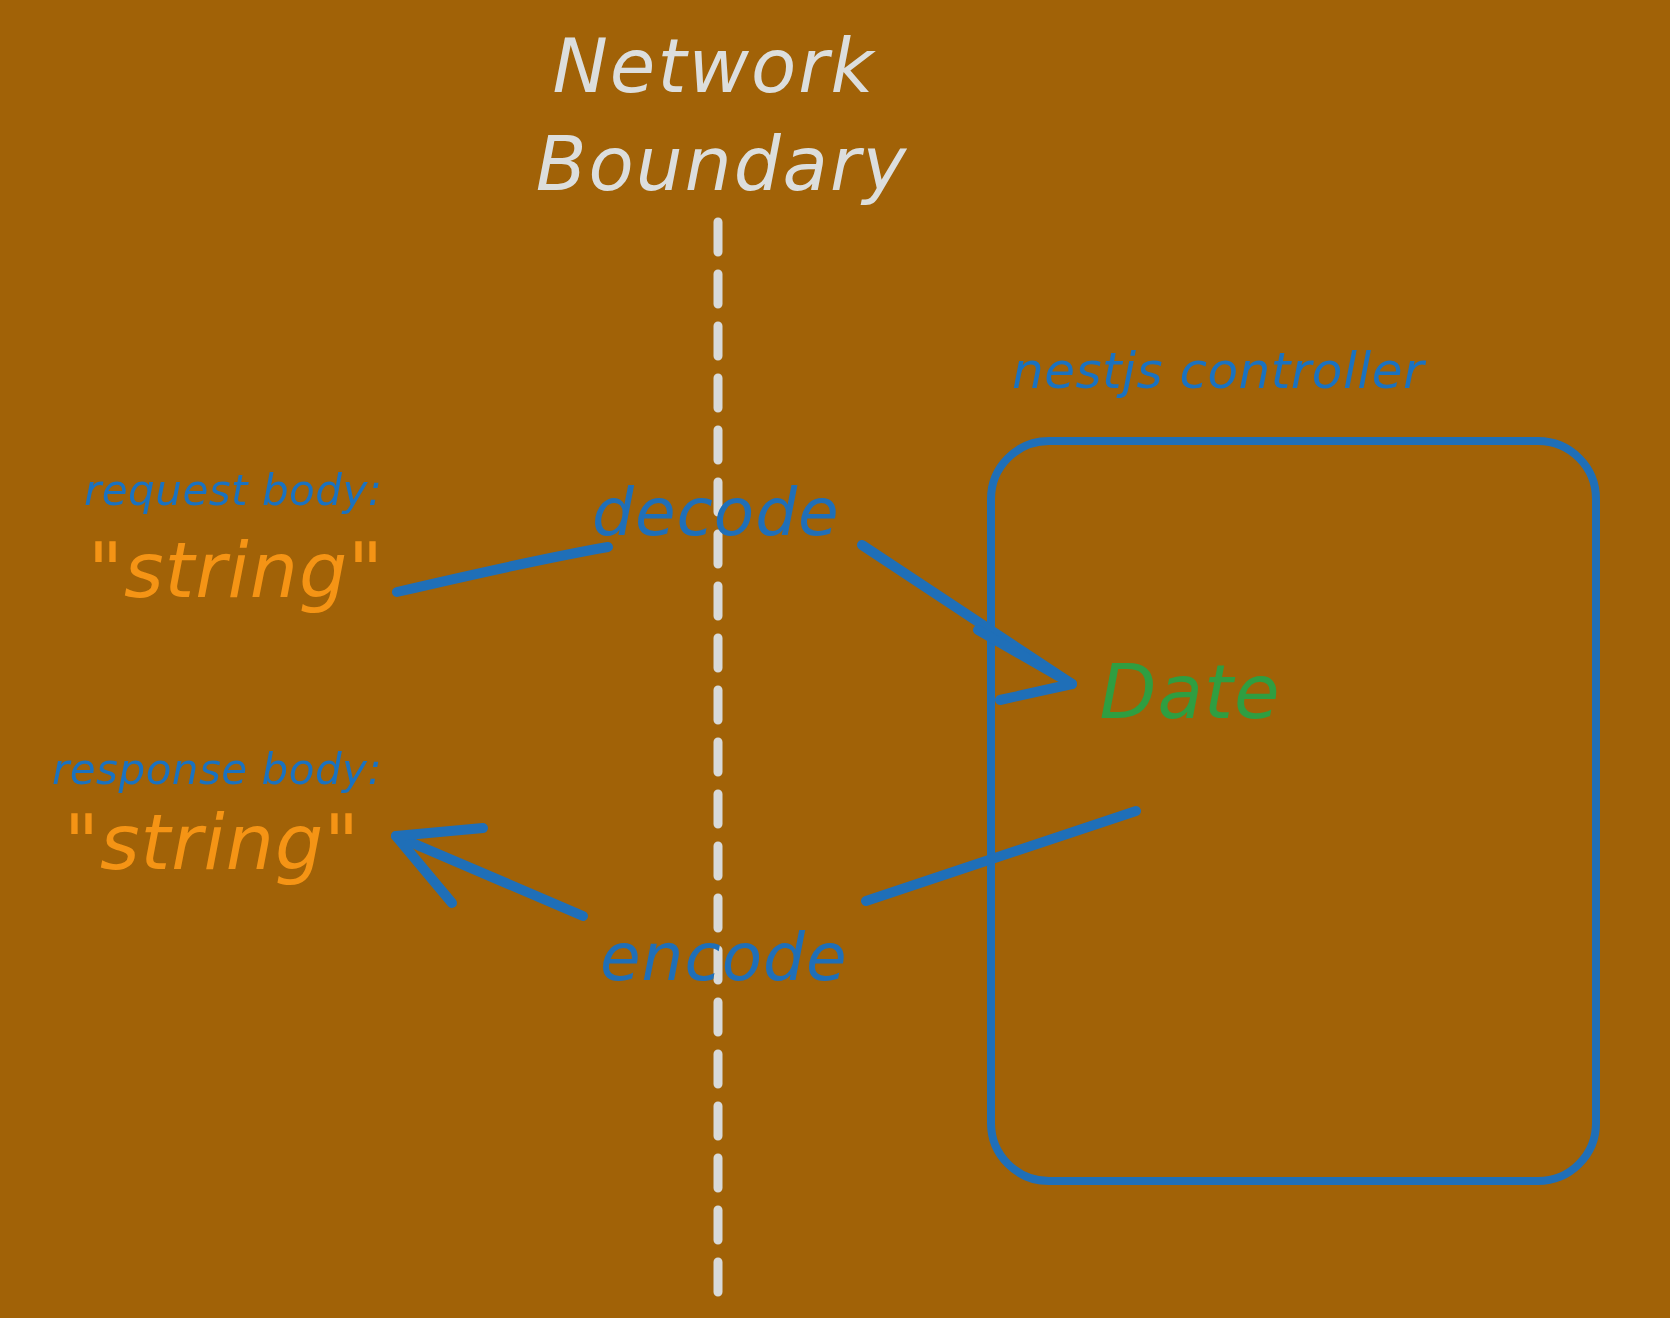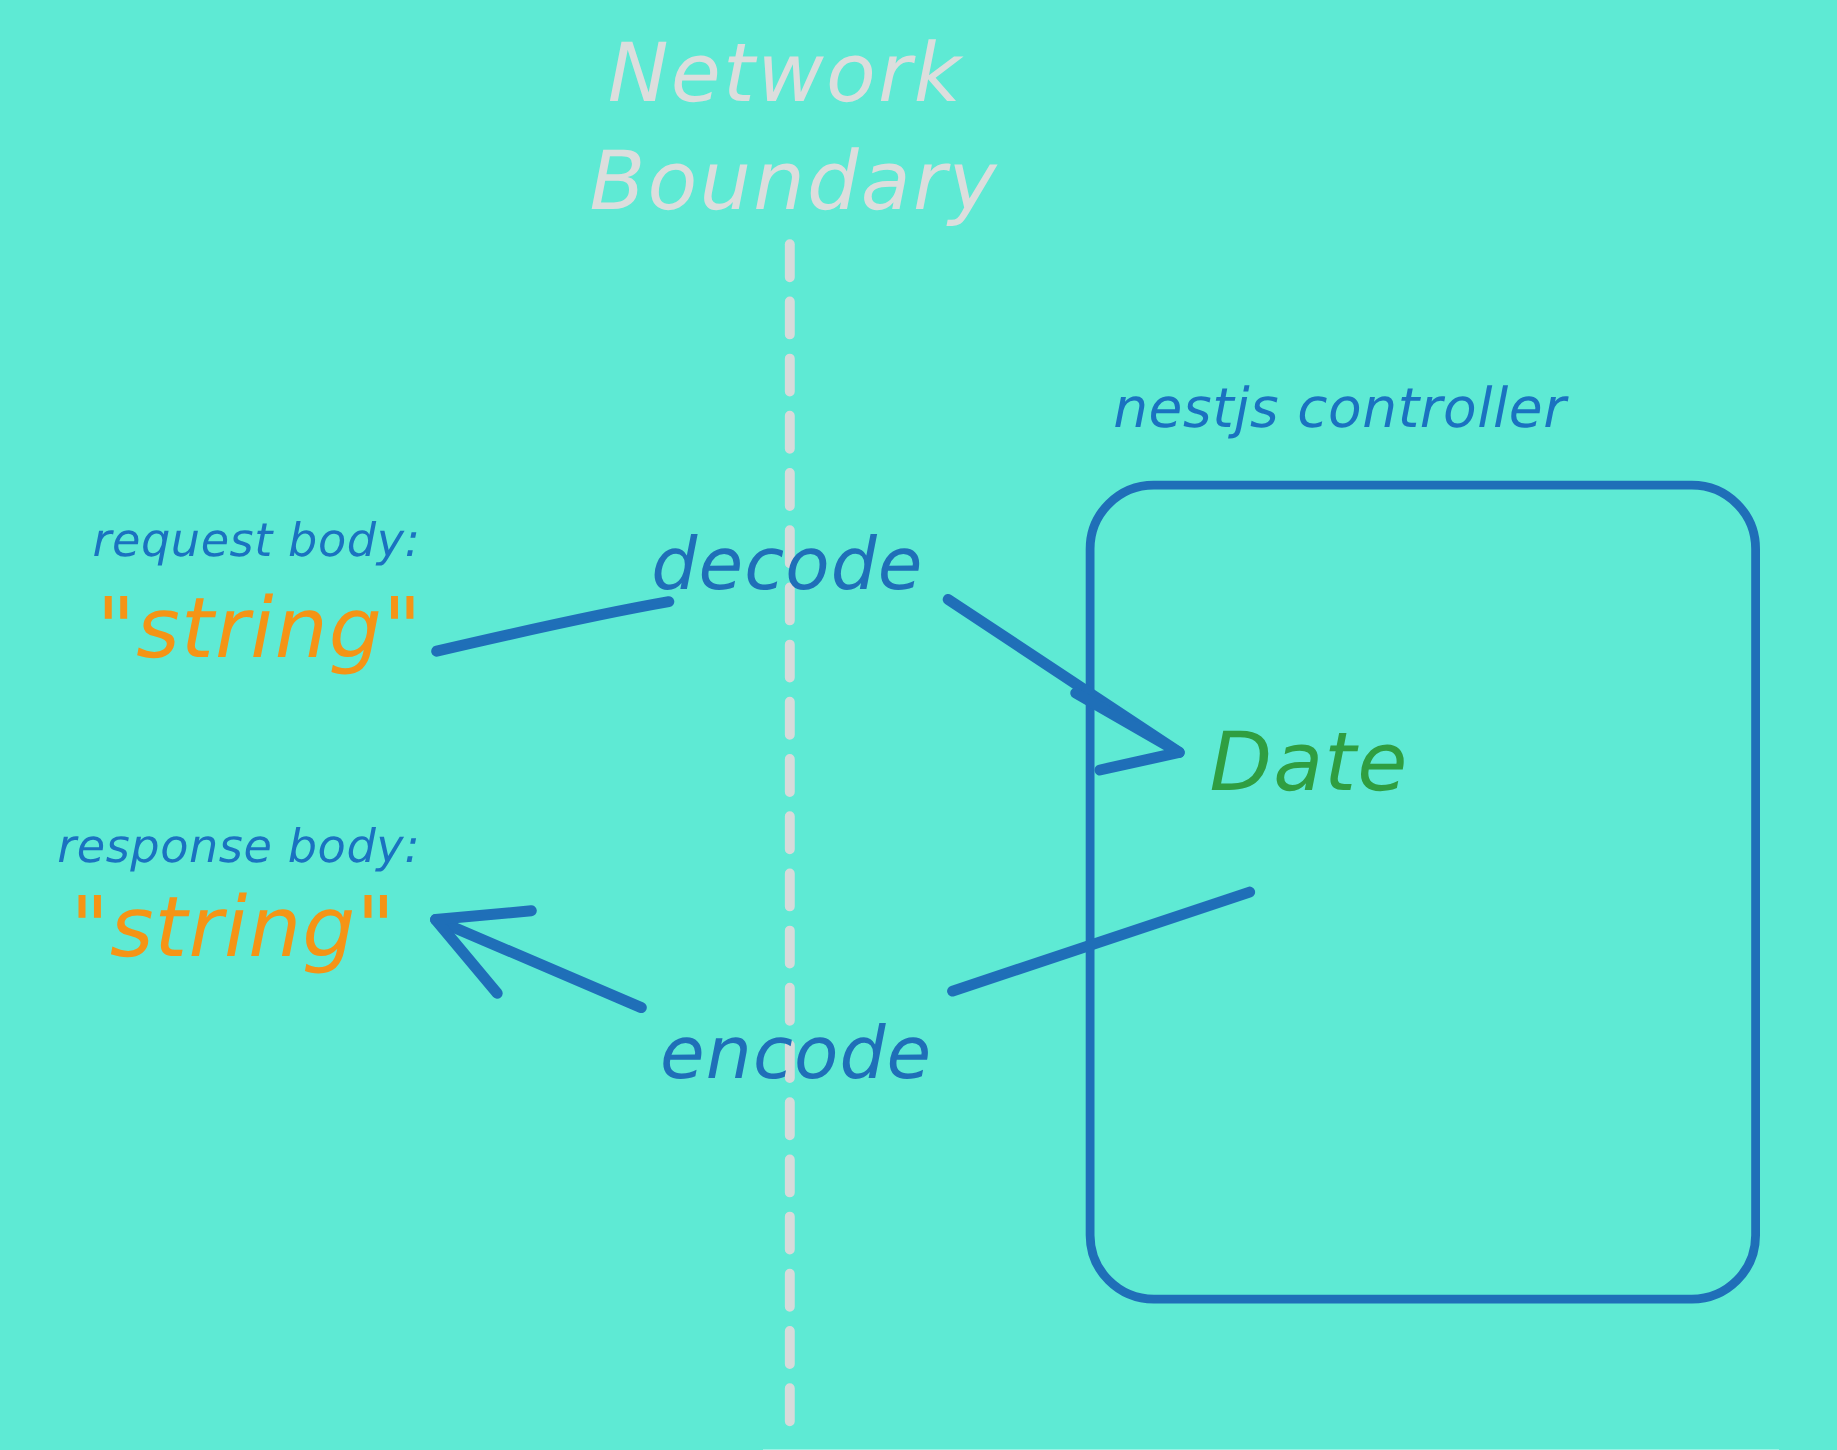--- a/index.html
+++ b/index.html
@@ -7,21 +7,21 @@
     padding: 0;
     background: #ffffff;
   }
   body {
     font-family: "DejaVu Sans", sans-serif;
   }
   #canvas-wrap {
     position: relative;
     width: 1670px;
     height: 1318px;
-    background: #5eead4;
+    background: #a16207;
     overflow: hidden;
   }
   svg.diagram {
     position: absolute;
     top: 0;
     left: 0;
     width: 1670px;
     height: 1318px;
     display: block;
   }

